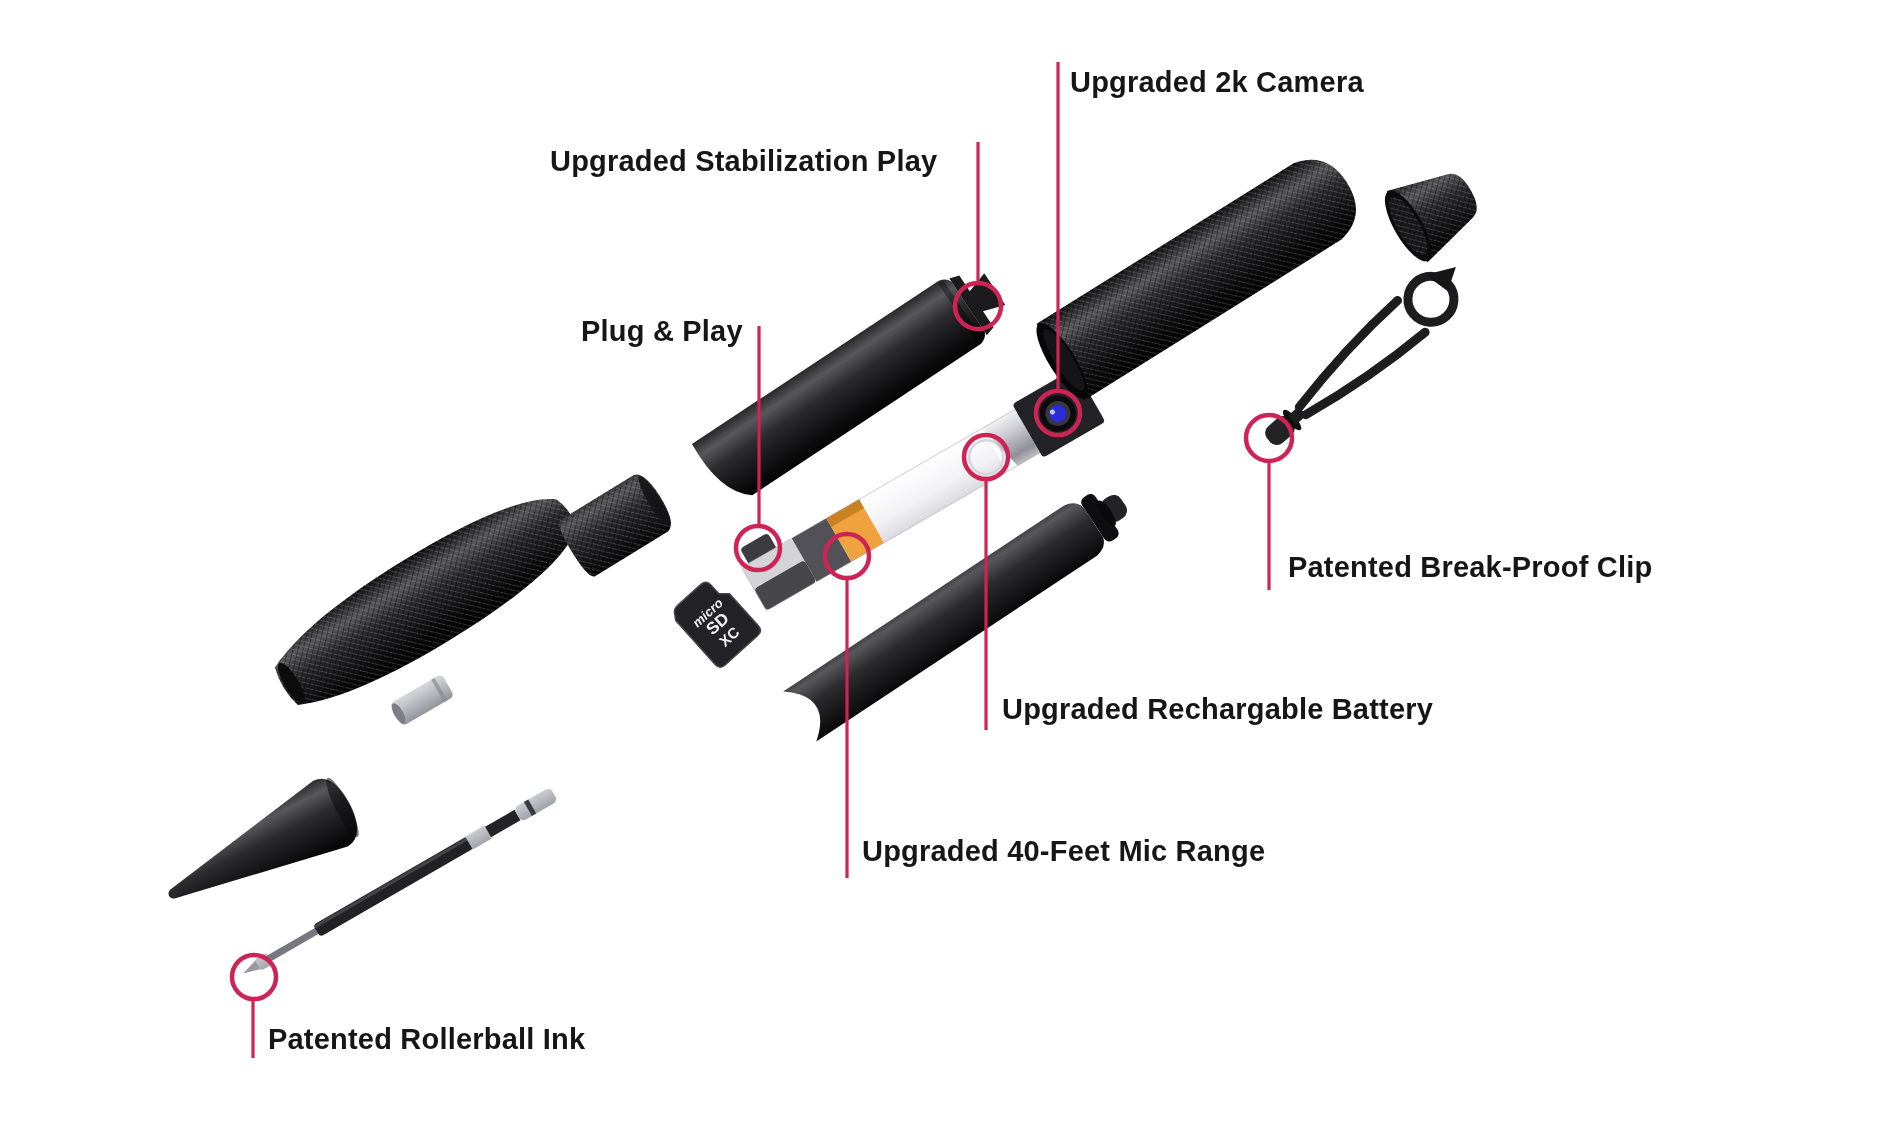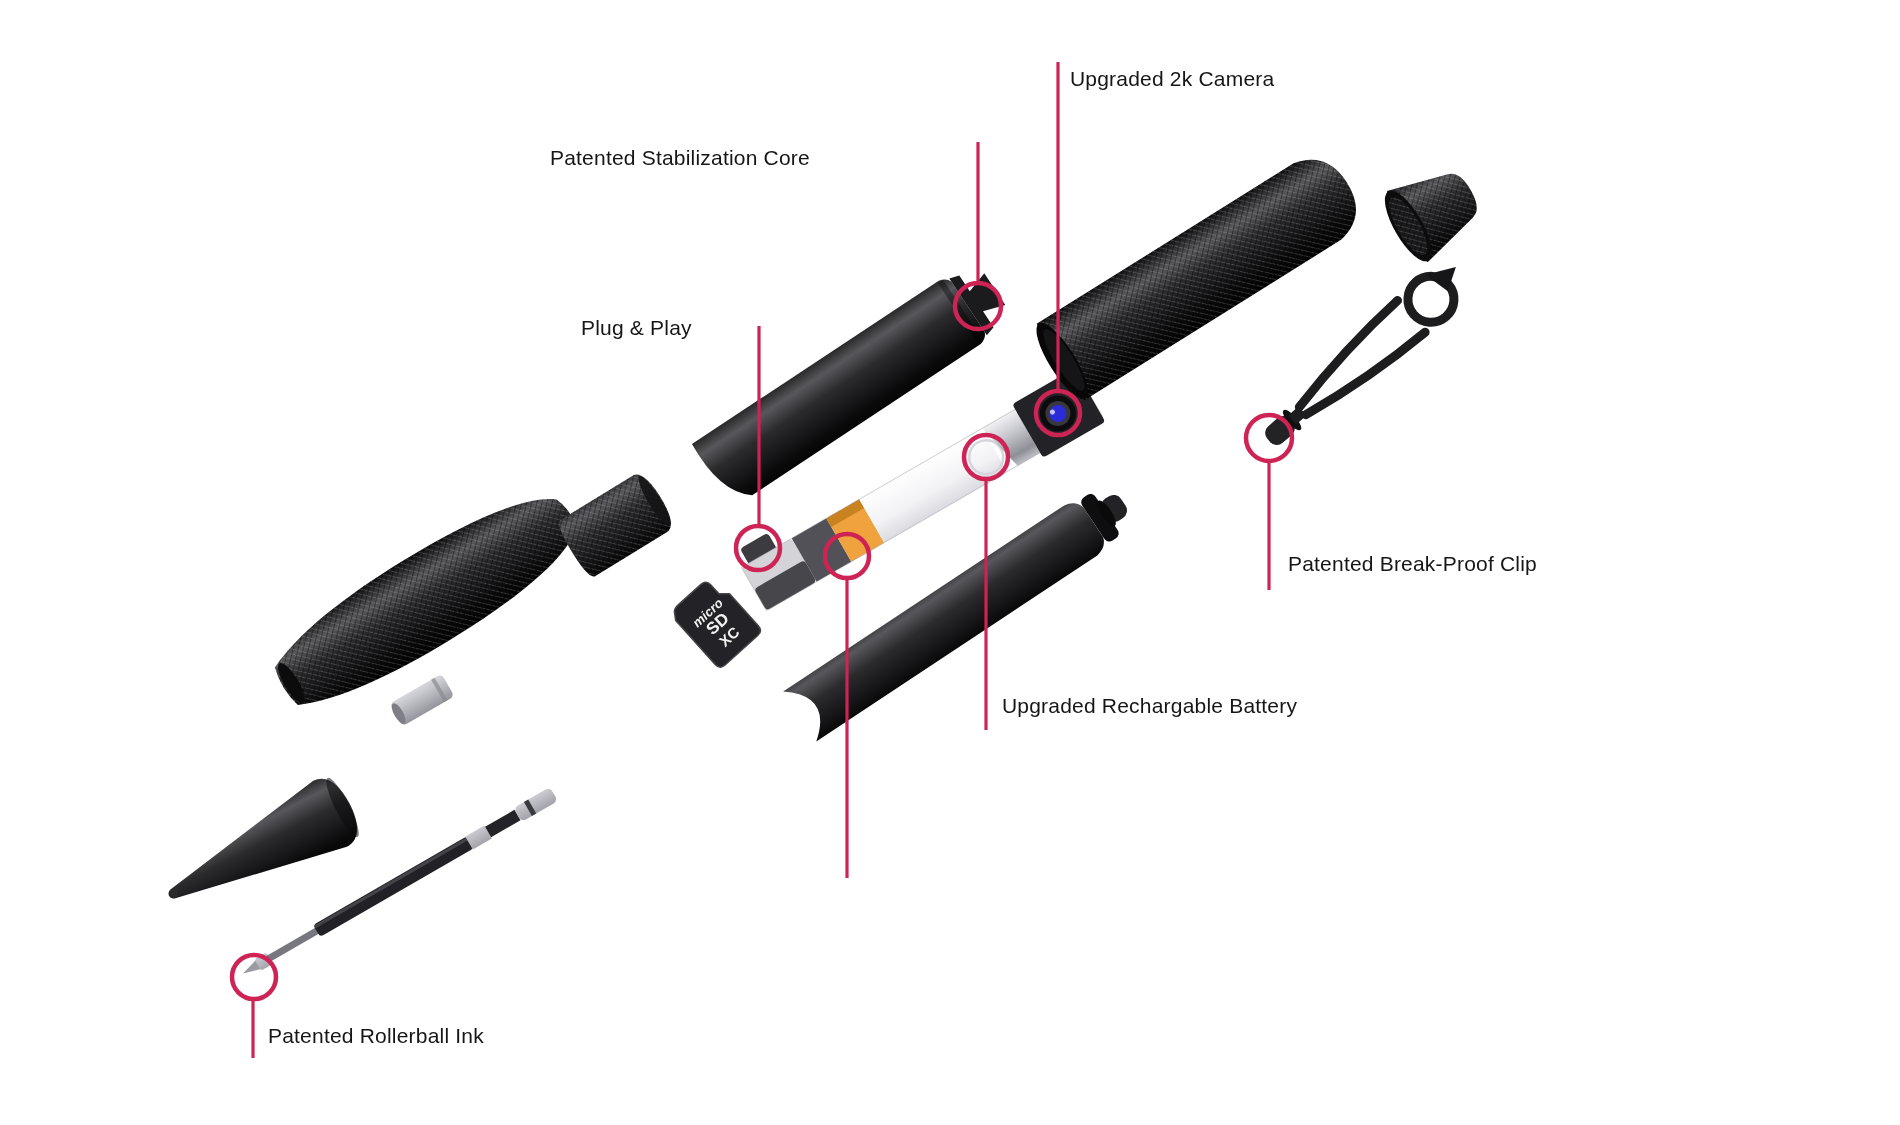--- a/index.html
+++ b/index.html
@@ -1,19 +1,19 @@
 <!DOCTYPE html>
 <html><head>
 <meta charset="utf-8">
 <style>
   html,body{margin:0;padding:0;background:#fff;}
   .stage{position:relative;width:1900px;height:1125px;background:#ffffff;overflow:hidden;
          font-family:"Liberation Sans",sans-serif;}
   .stage svg{position:absolute;left:0;top:0;}
-  .lbl{position:absolute;font-weight:400;font-size:21px;line-height:1.1;color:#161616;
+  .lbl{position:absolute;font-weight:700;font-size:29px;line-height:1.1;color:#161616;
        letter-spacing:.2px;white-space:nowrap;}
 </style>
 </head>
 <body>
 
 <div class="stage">
 
 <svg width="1900" height="1125" viewBox="0 0 1900 1125">
   <defs>
     <linearGradient id="gDark" gradientUnits="userSpaceOnUse" x1="0" y1="-48" x2="0" y2="48">
@@ -151,18 +151,19 @@
     <circle cx="986" cy="457" r="22" stroke-width="4.5"></circle>
     <line x1="986" y1="479" x2="986" y2="730" stroke-width="3.2"></line>
     <circle cx="1269" cy="438" r="23" stroke-width="4.5"></circle>
     <line x1="1269" y1="461" x2="1269" y2="590" stroke-width="3.2"></line>
     <circle cx="254" cy="977" r="22" stroke-width="4.5"></circle>
     <line x1="253" y1="999" x2="253" y2="1058" stroke-width="3.2"></line>
   </g>
 </svg>
 
   <div class="lbl" style="left:1070px;top:67px">Upgraded 2k Camera</div>
-  <div class="lbl" style="left:550px;top:146px">Patented Stabilization Core</div>
+  <div class="lbl" style="left:550px;top:146px">Upgraded Stabilization Play</div>
   <div class="lbl" style="left:581px;top:316px">Plug &amp; Play</div>
   <div class="lbl" style="left:1002px;top:694px">Upgraded Rechargable Battery</div>
   <div class="lbl" style="left:1288px;top:552px">Patented Break-Proof Clip</div>
+  <div class="lbl" style="left:862px;top:836px">Upgraded 40-Feet Mic Range</div>
   <div class="lbl" style="left:268px;top:1024px">Patented Rollerball Ink</div>
 </div>
 
 </body></html>

